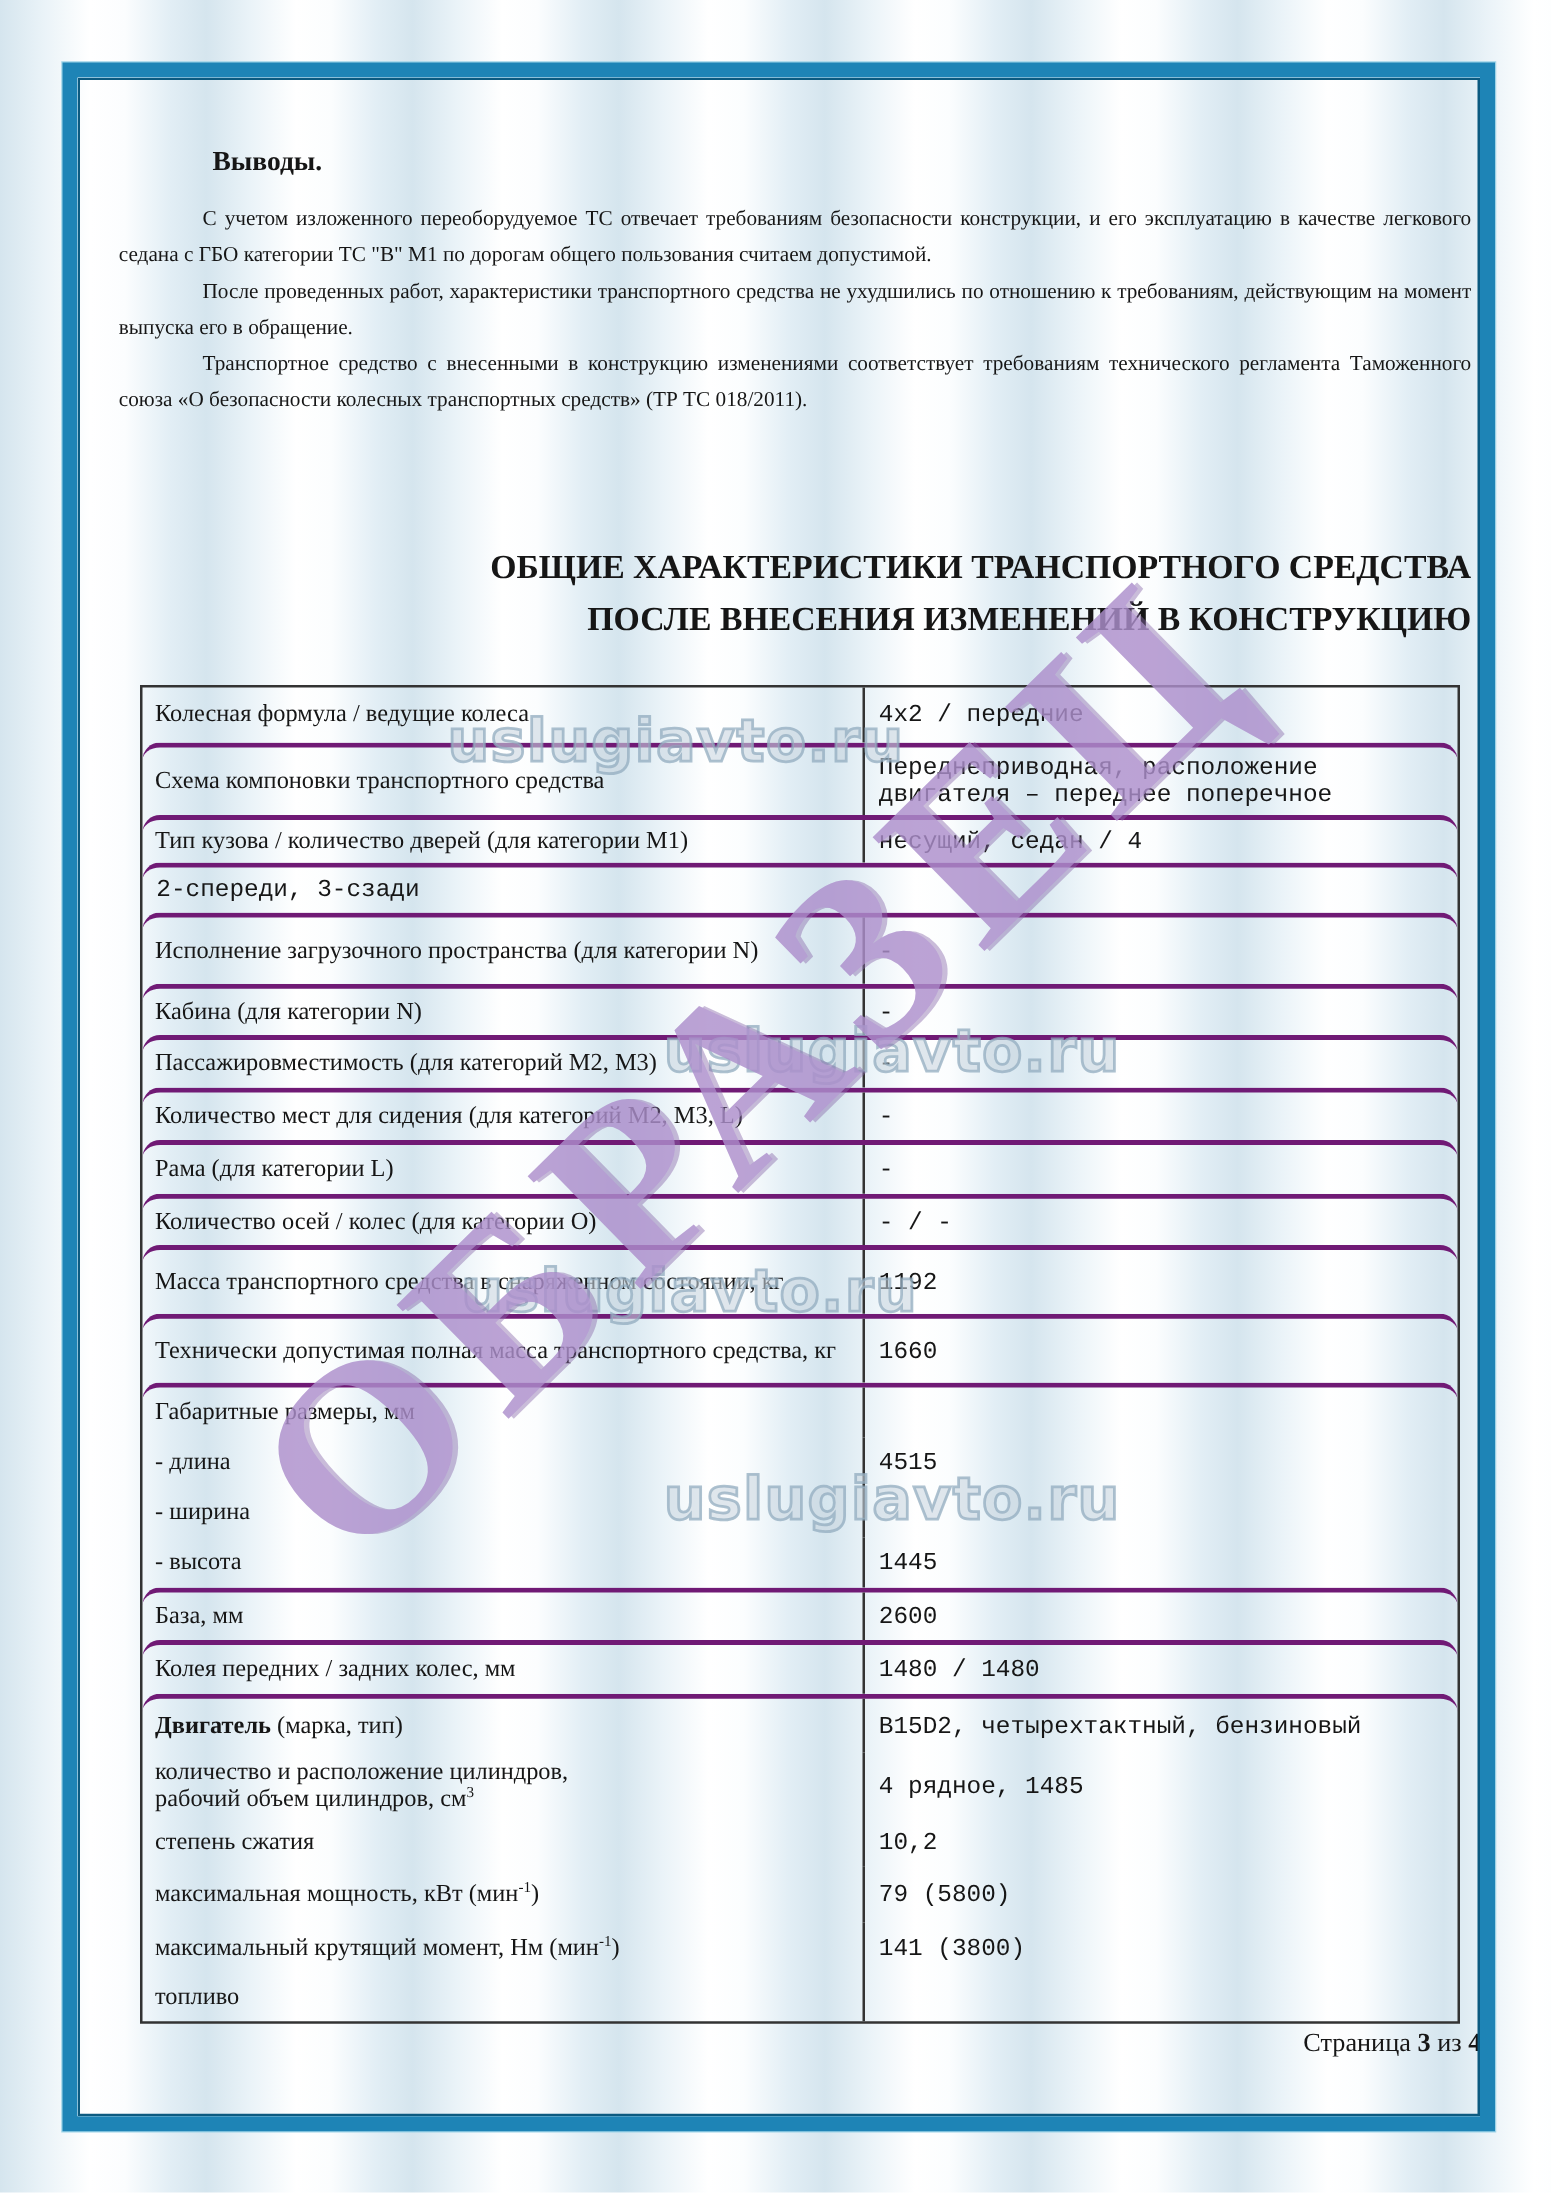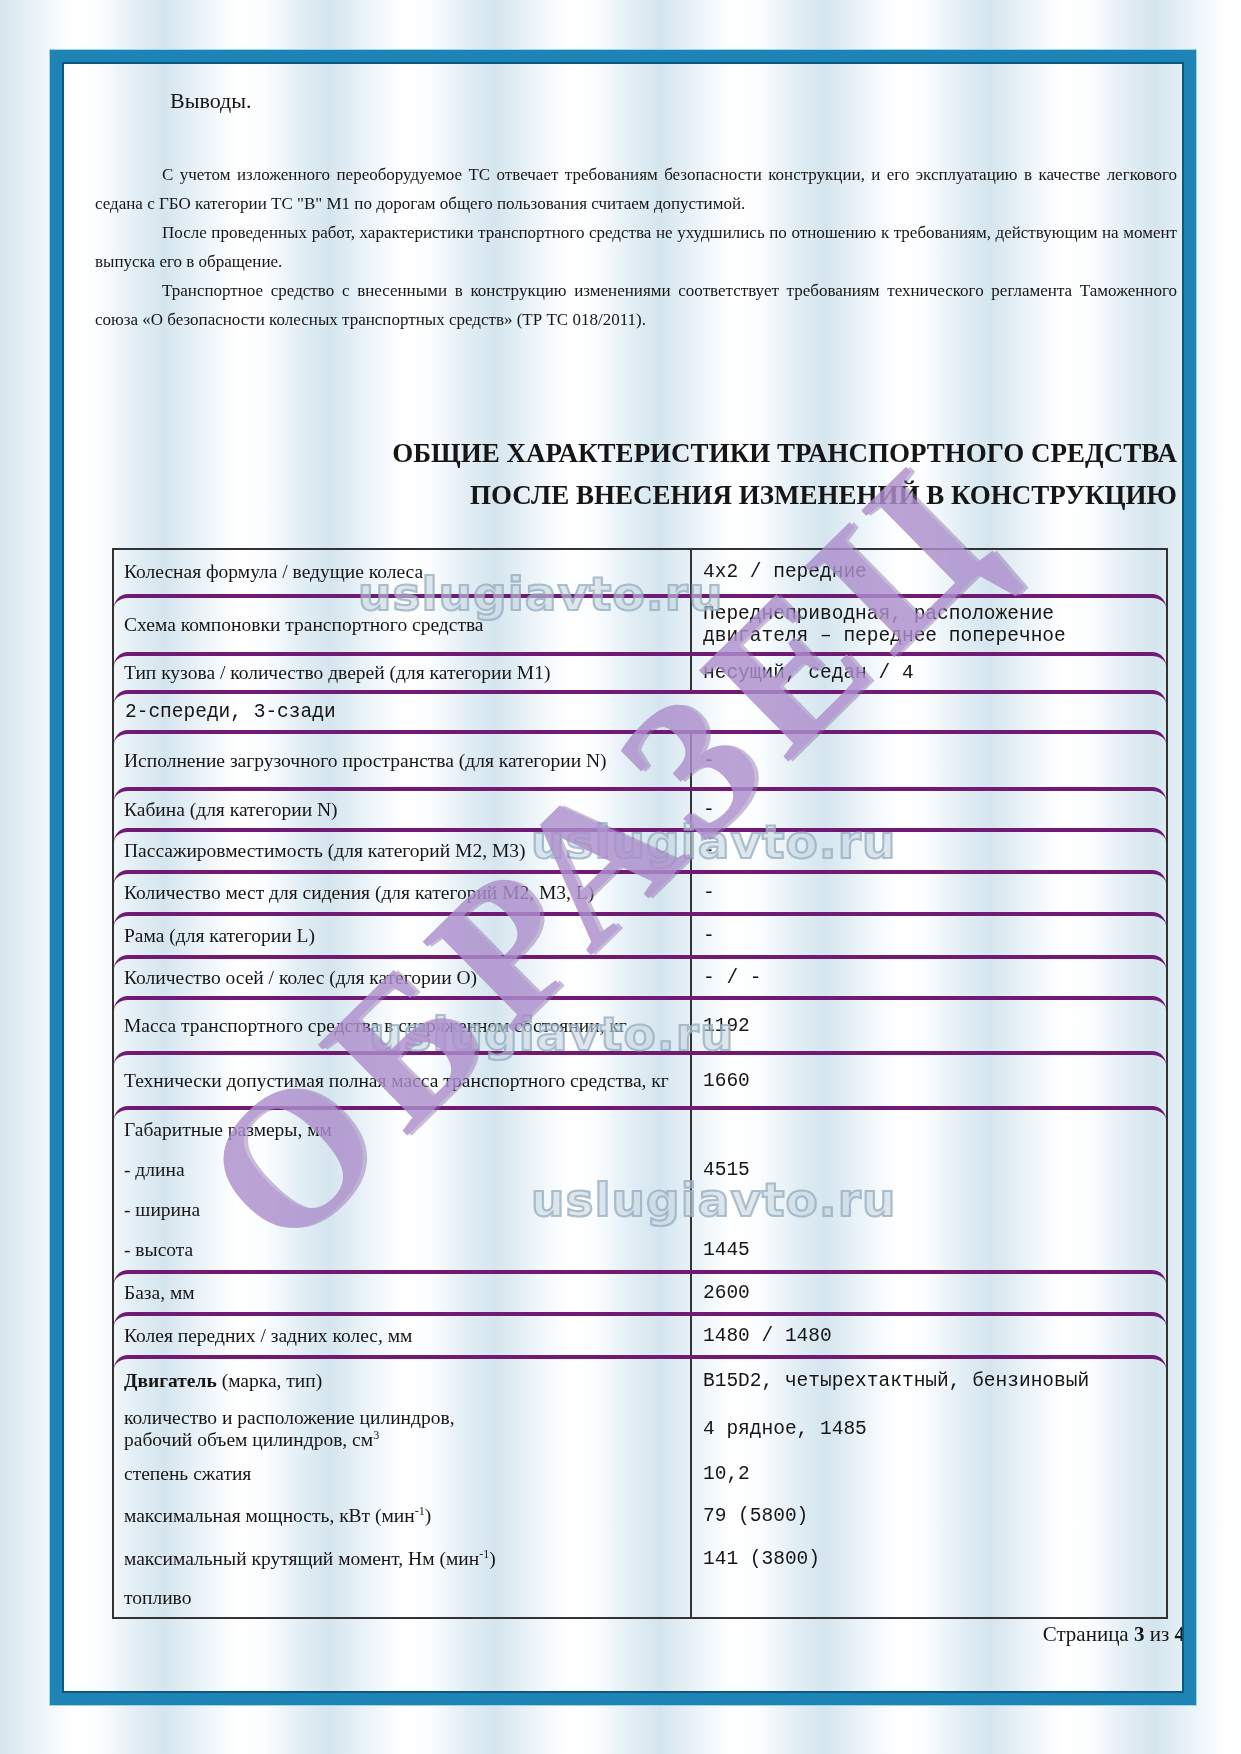--- a/index.html
+++ b/index.html
@@ -12,22 +12,22 @@
   }
   .page{position:absolute;inset:0;}
   
   .frame{
     position:absolute;left:50px;top:50px;width:1146px;height:1655px;
     box-sizing:border-box;border:12px solid #1e84b6;
     box-shadow: inset 0 0 0 2px #0c5a80, 0 0 0 1px #9ed4e8;
     z-index:8;pointer-events:none;
   }
   .heading{
-    position:absolute;left:170px;top:88px;
-    font-size:22px;font-weight:normal;z-index:2;
+    position:absolute;left:170px;top:116px;
+    font-size:22px;font-weight:bold;z-index:2;
   }
   .paras{
     position:absolute;left:95px;top:160px;width:1082px;z-index:2;
     font-size:17px;line-height:29px;text-align:justify;
   }
   .paras p{margin:0;text-indent:67px;}
   .doc-title{
     position:absolute;left:95px;top:432px;width:1082px;z-index:2;
     text-align:right;font-weight:bold;font-size:27px;line-height:42px;
   }

